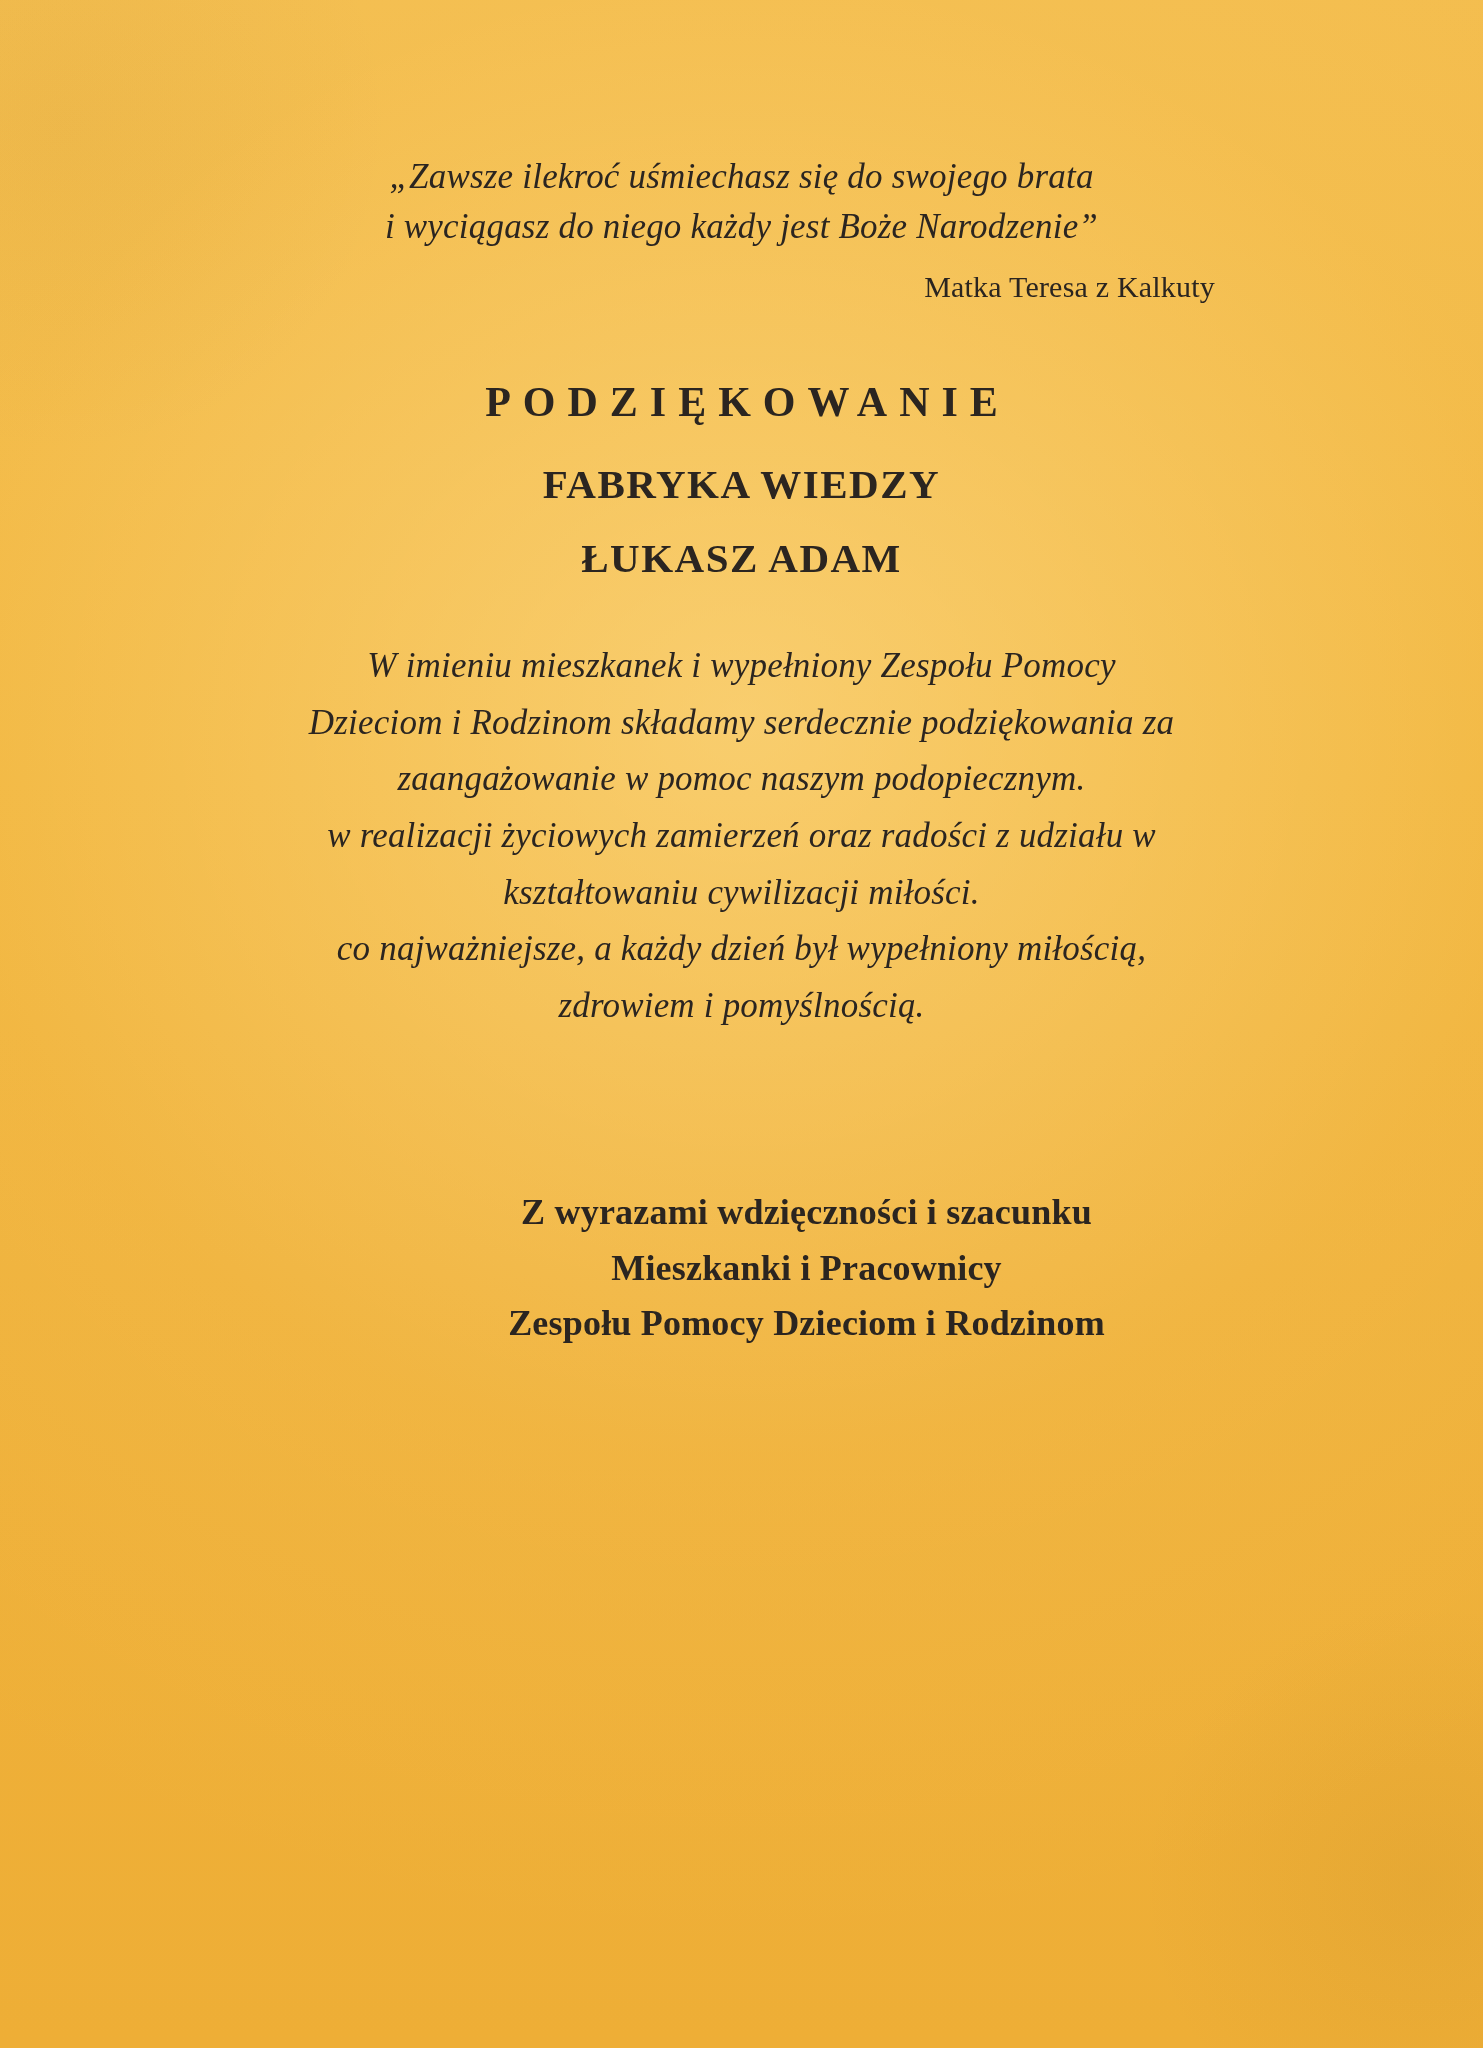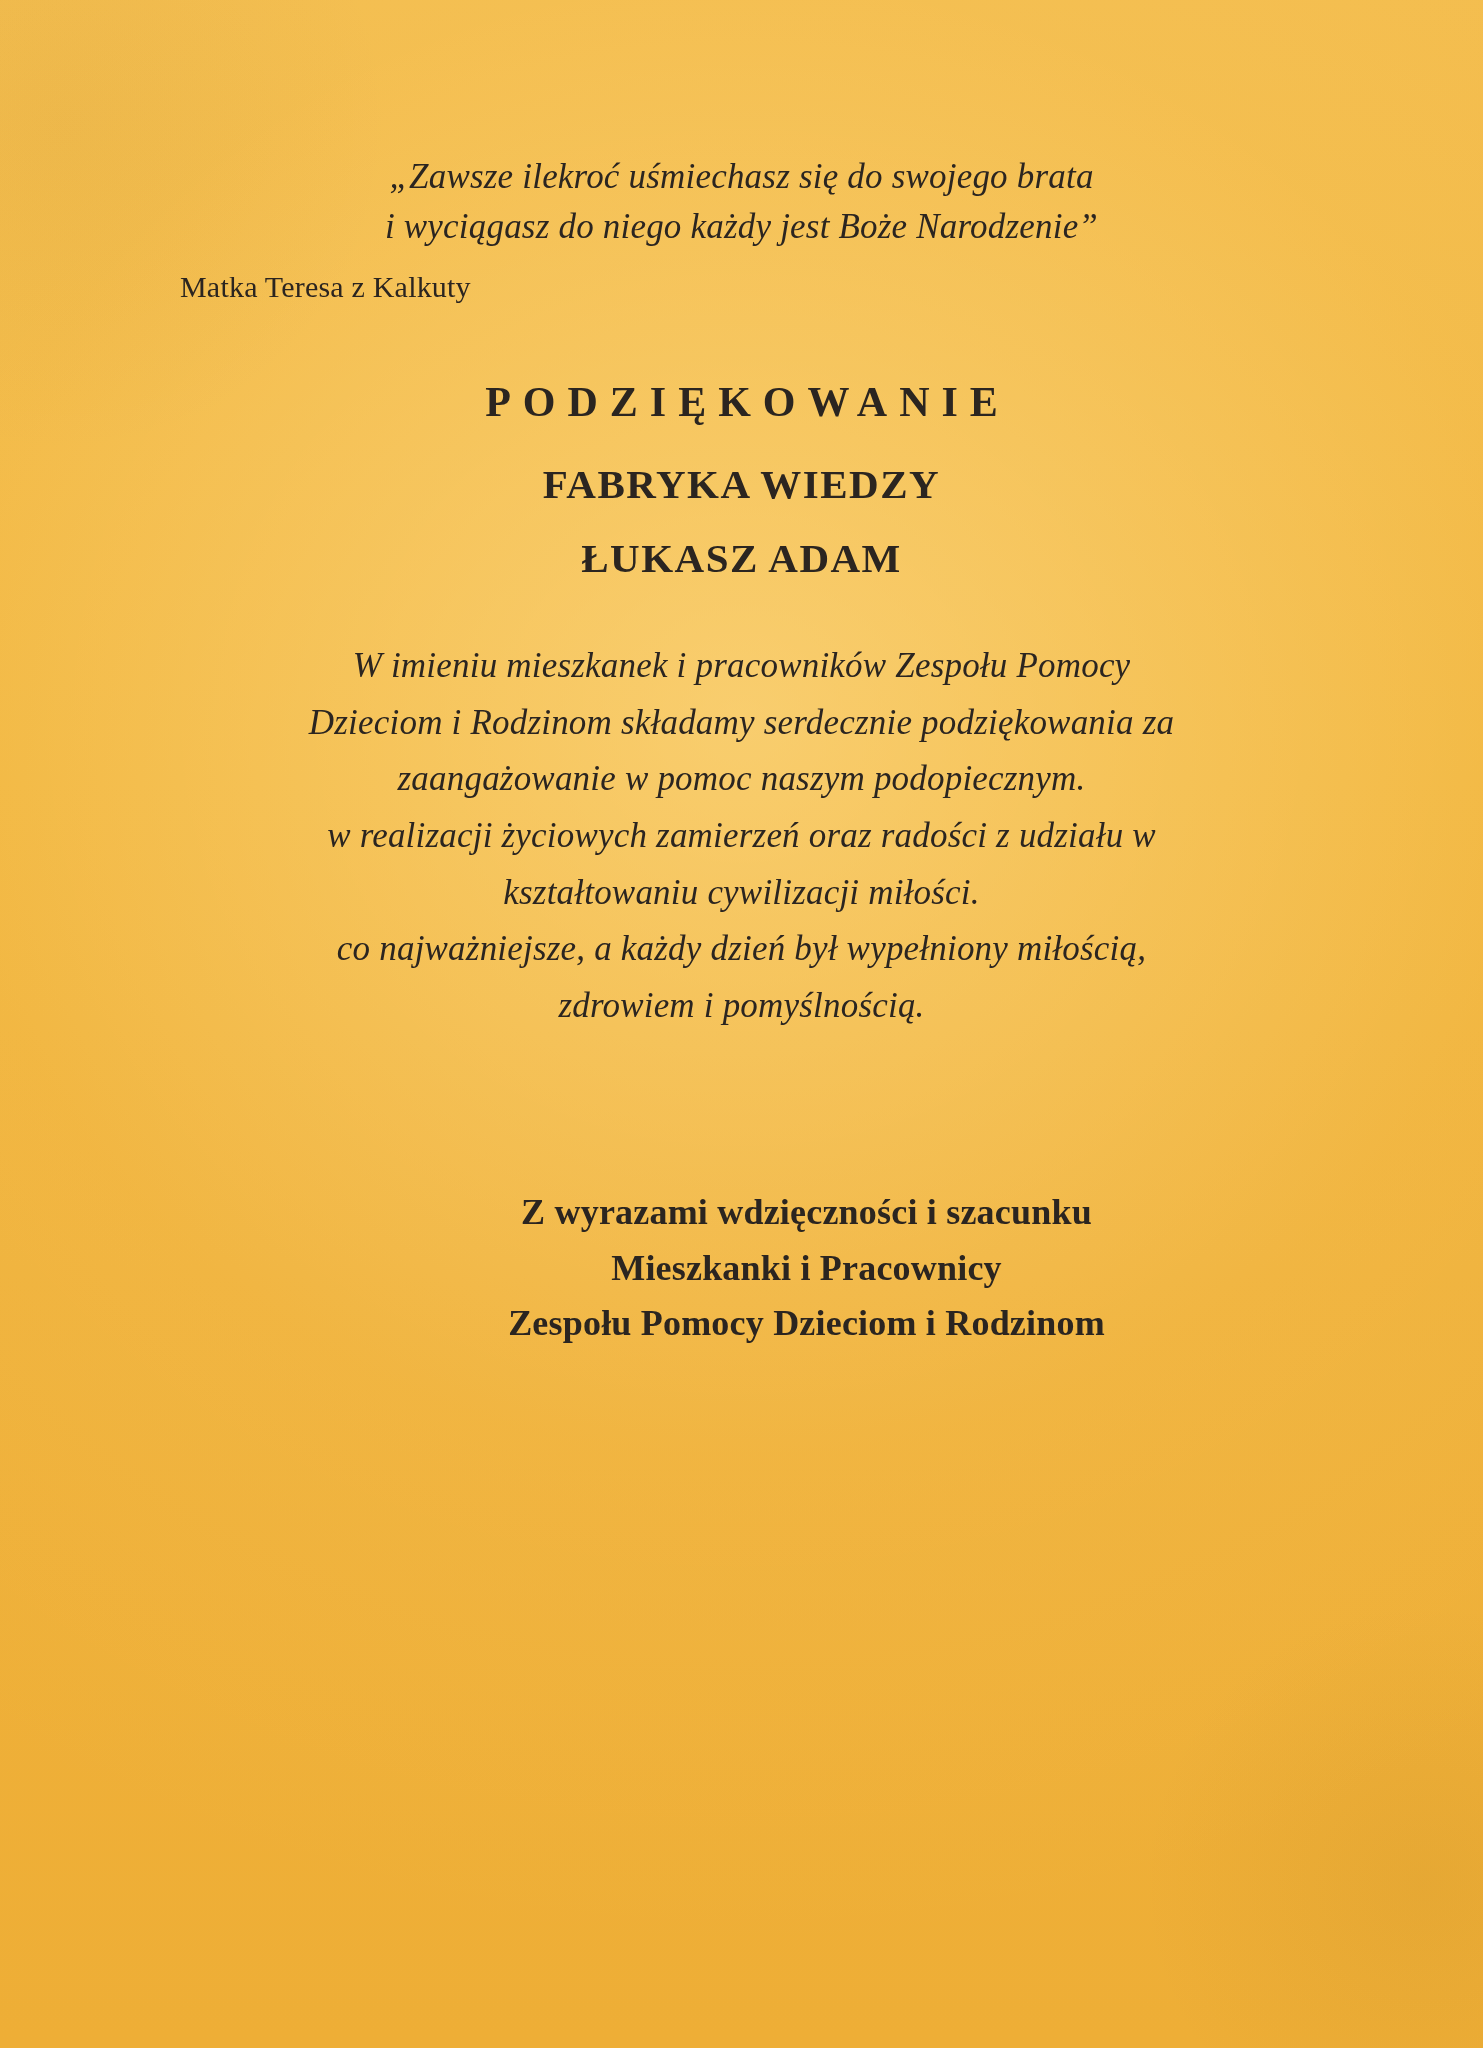--- a/index.html
+++ b/index.html
@@ -44,21 +44,21 @@
     margin-top: 152px;
     text-align: center;
     font-style: italic;
     font-size: 35px;
     line-height: 1.43;
     letter-spacing: 0.2px;
   }
   .quote-line { display: block; }
   .quote-author {
     margin-top: 14px;
-    text-align: left;
+    text-align: right;
     padding-right: 88px;
     font-size: 30px;
     font-style: normal;
     letter-spacing: 0.2px;
   }
 
   .title-block {
     margin-top: 62px;
     text-align: center;
   }
@@ -115,21 +115,21 @@
     <div class="quote-author">Matka Teresa z Kalkuty</div>
   </div>
 
   <div class="title-block">
     <div class="title-main">PODZIĘKOWANIE</div>
     <div class="title-sub1">FABRYKA WIEDZY</div>
     <div class="title-sub2">ŁUKASZ ADAM</div>
   </div>
 
   <div class="body-text">
-    <span class="body-line">W imieniu mieszkanek i pracowników Zespołu Pomocy</span>
+    <span class="body-line">W imieniu mieszkanek i wypełniony Zespołu Pomocy</span>
     <span class="body-line">Dzieciom i Rodzinom składamy serdecznie podziękowania za</span>
     <span class="body-line">zaangażowanie w pomoc naszym podopiecznym.</span>
     <span class="body-line">w realizacji życiowych zamierzeń oraz  radości z udziału w</span>
     <span class="body-line">kształtowaniu cywilizacji miłości.</span>
     <span class="body-line">co najważniejsze, a każdy dzień był wypełniony miłością,</span>
     <span class="body-line">zdrowiem i pomyślnością.</span>
   </div>
 
   <div class="signoff">
     <span class="signoff-line">Z wyrazami wdzięczności i szacunku</span>

